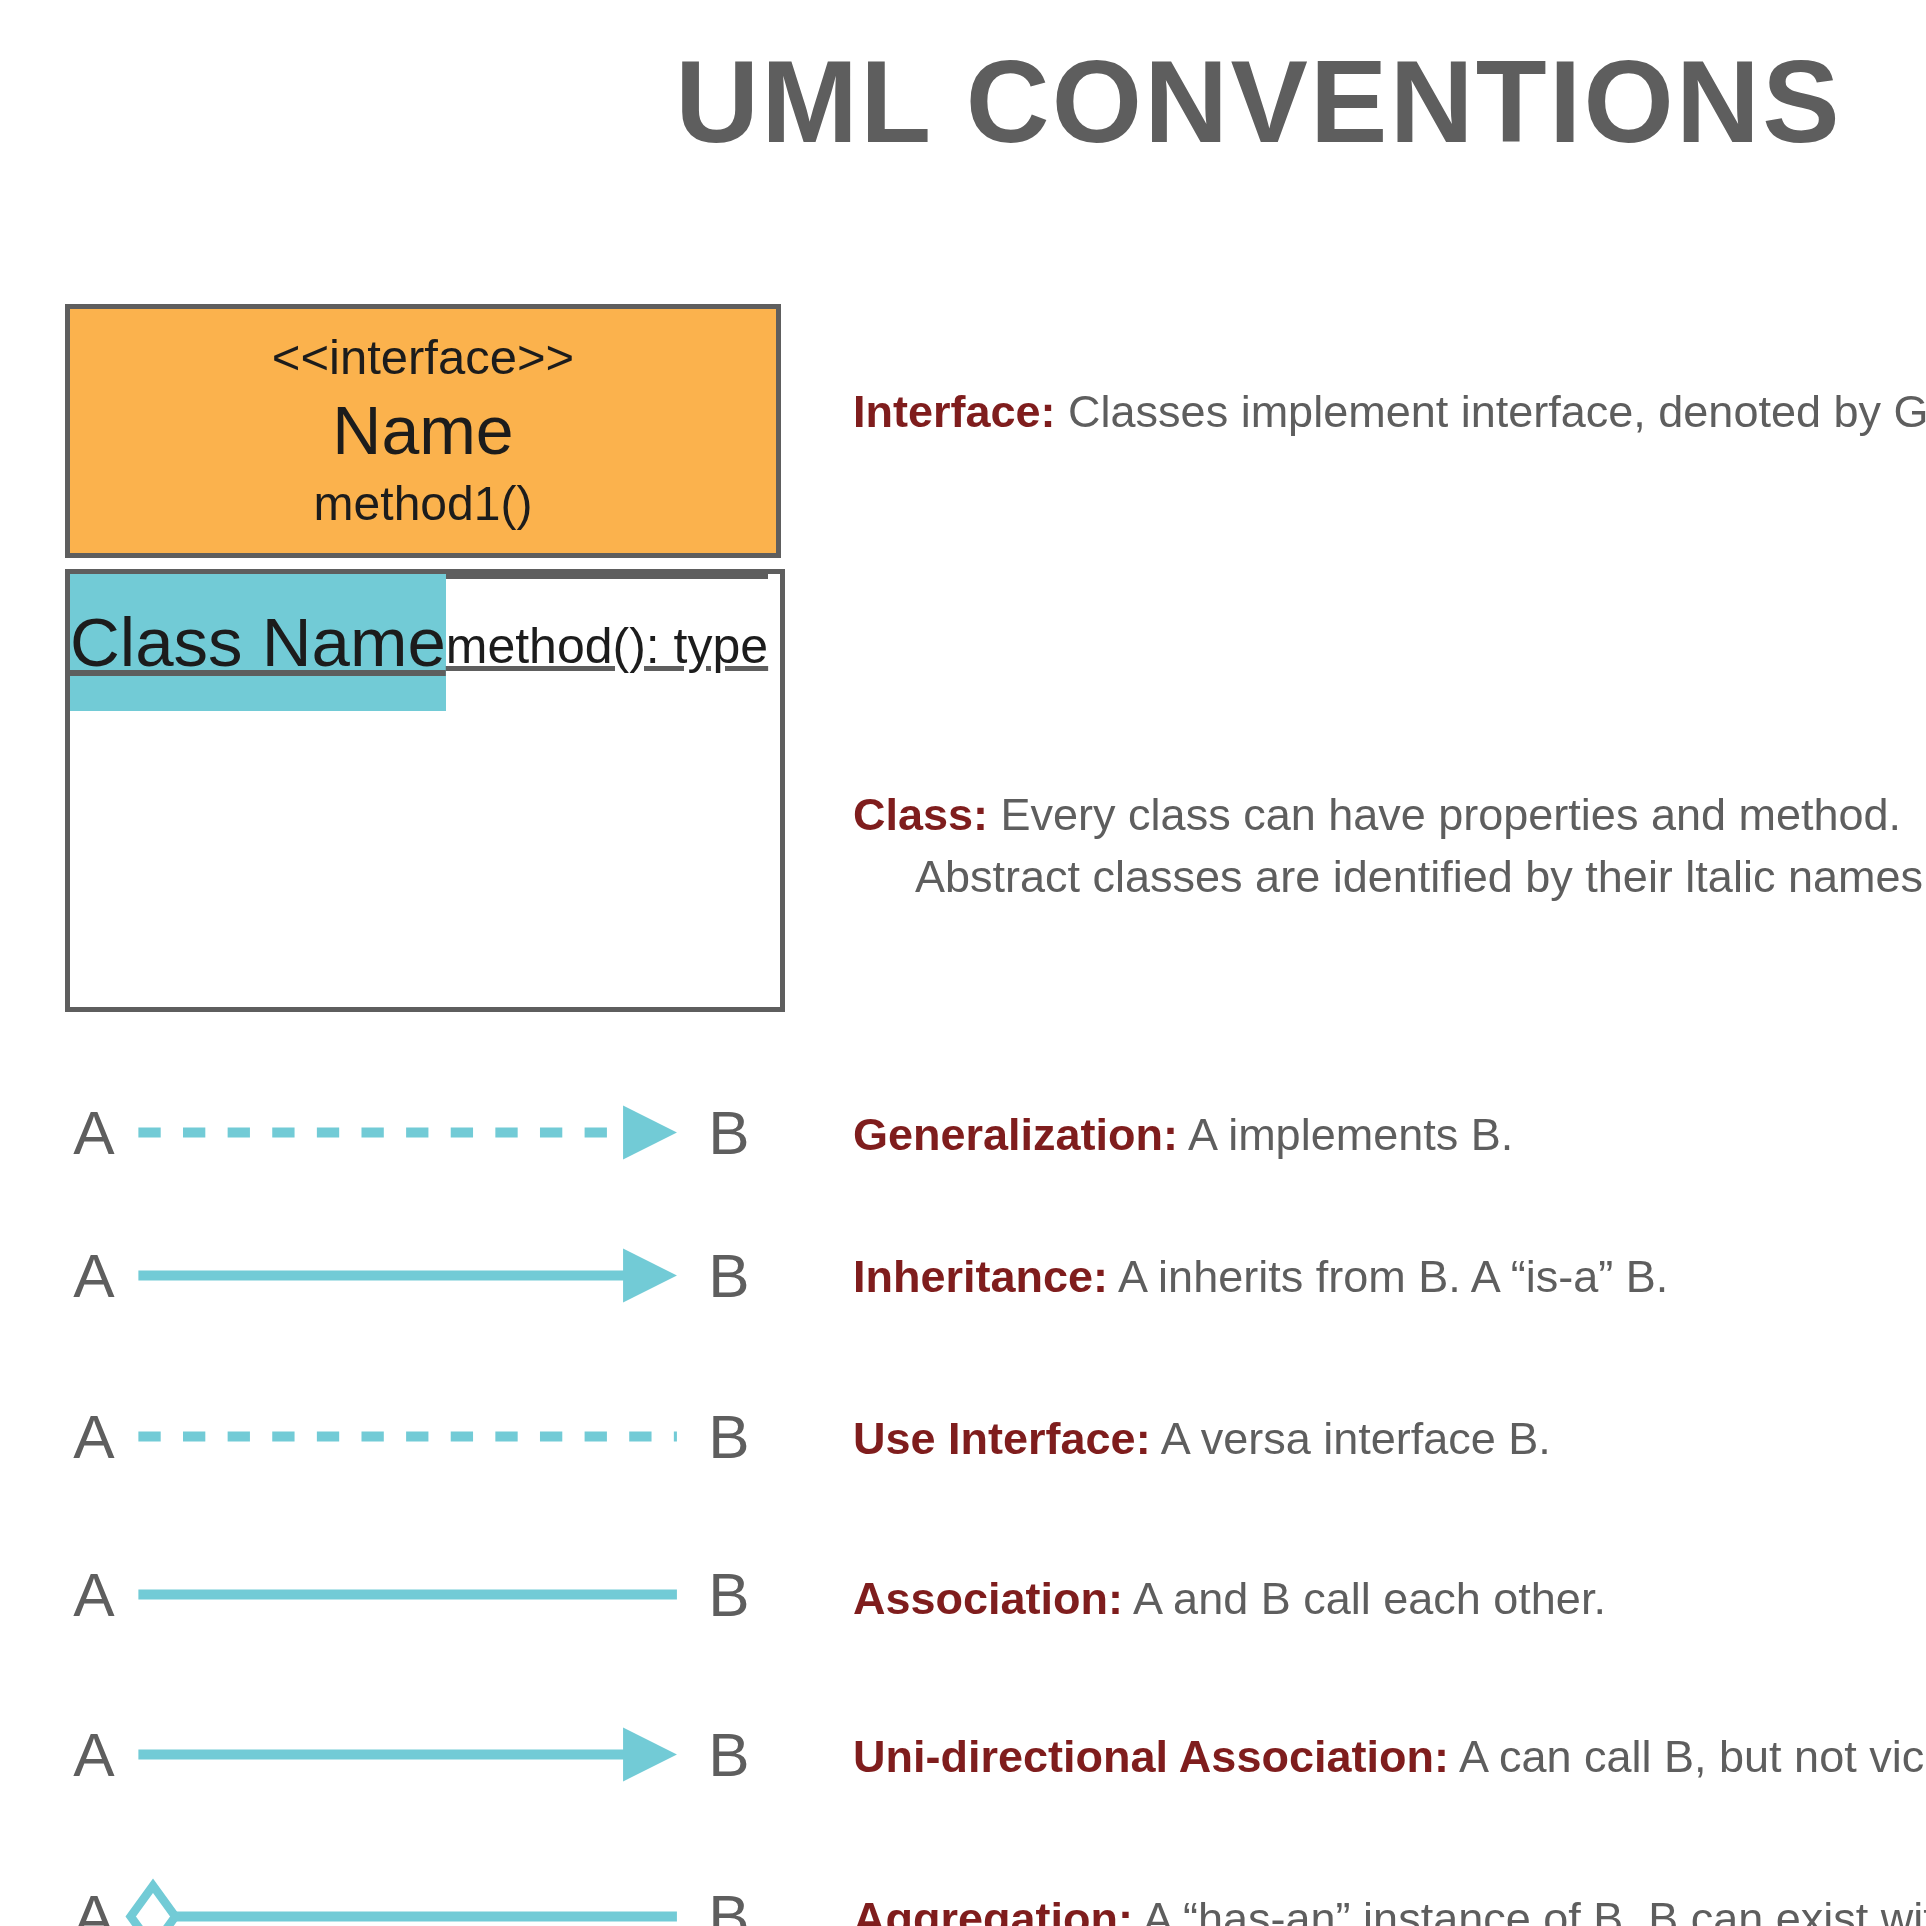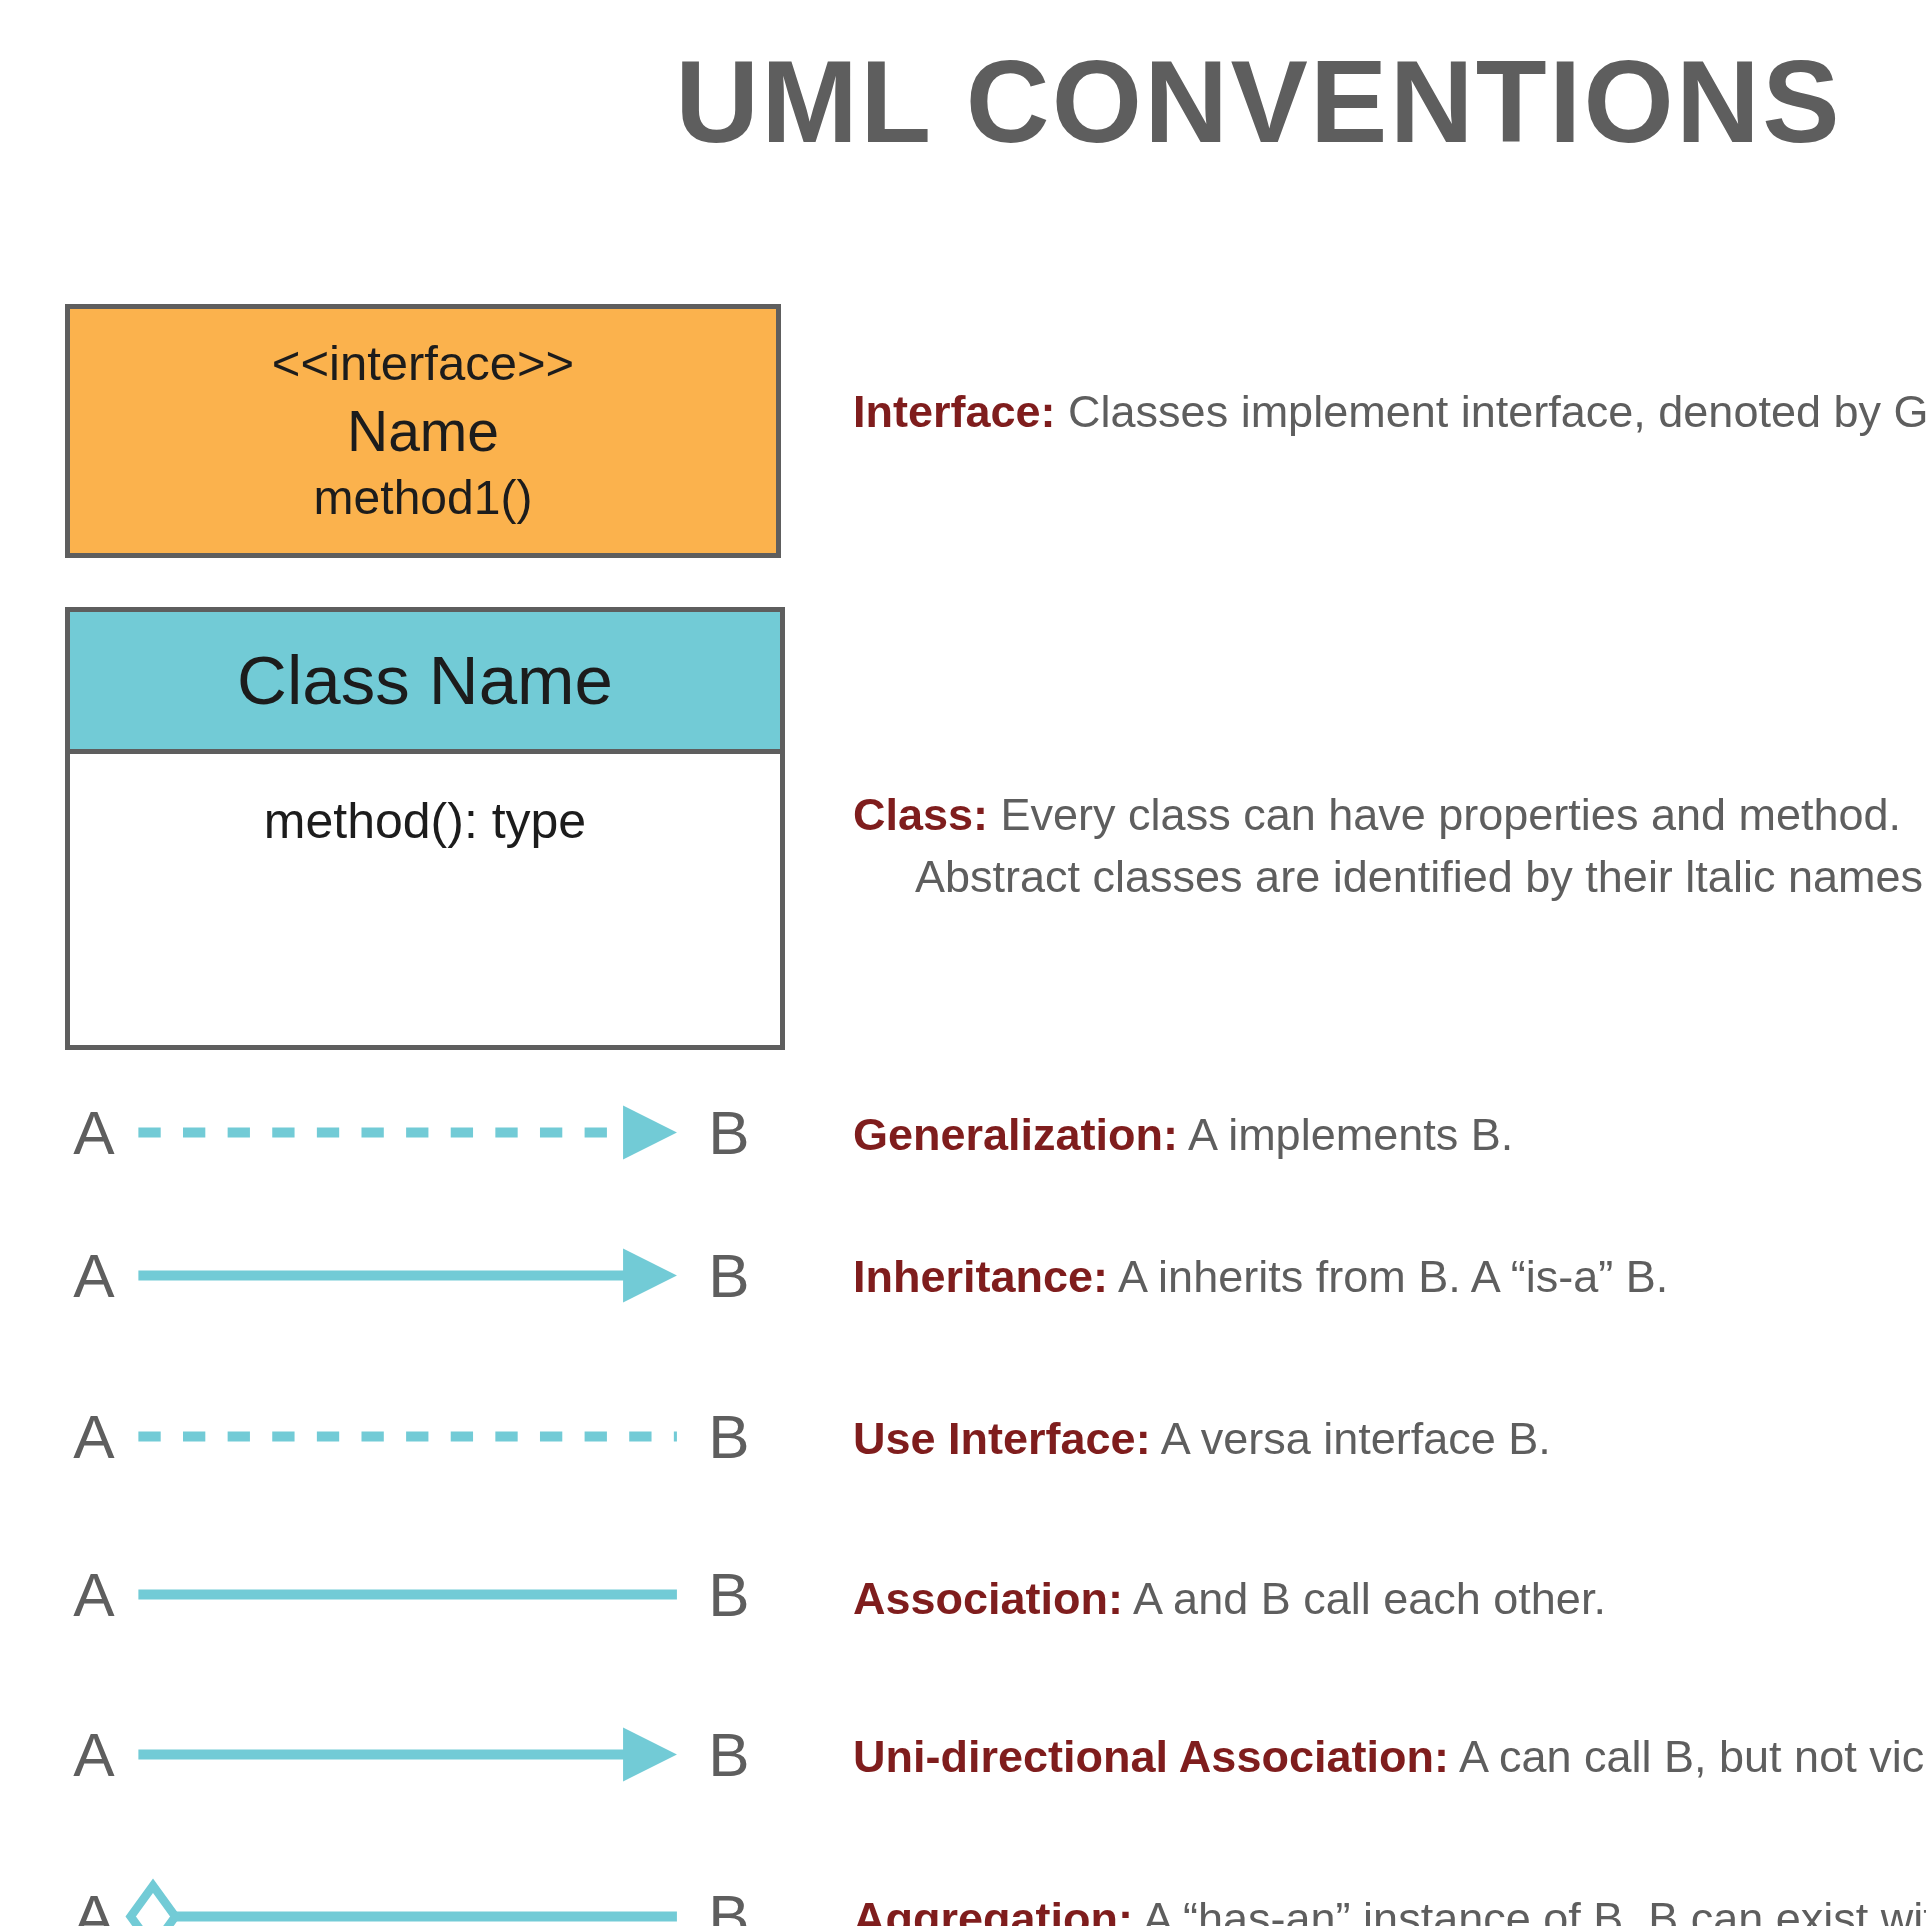--- a/index.html
+++ b/index.html
@@ -48,37 +48,38 @@
     flex-direction: column;
     align-items: center;
     justify-content: center;
     color: #1c1c1c;
   }
   #interface-stereotype {
     font-size: 49px;
     line-height: 1.15;
   }
   #interface-name {
-    font-size: 57px;
+    font-size: 68px;
     line-height: 1.1;
     margin-top: 8px;
   }
   #interface-method {
     font-size: 48px;
     line-height: 1.2;
     margin-top: 7px;
   }
 
   #class-box {
     left: 65px;
-    top: 607px;
+    top: 569px;
     width: 720px;
     height: 443px;
     display: flex;
-    flex-direction: column;
+    flex-direction: row;
+    text-decoration: underline;
   }
   .class-section {
     display: flex;
     align-items: center;
     justify-content: center;
     color: #1c1c1c;
     box-sizing: border-box;
   }
   #class-header {
     background: #72cbd6;

